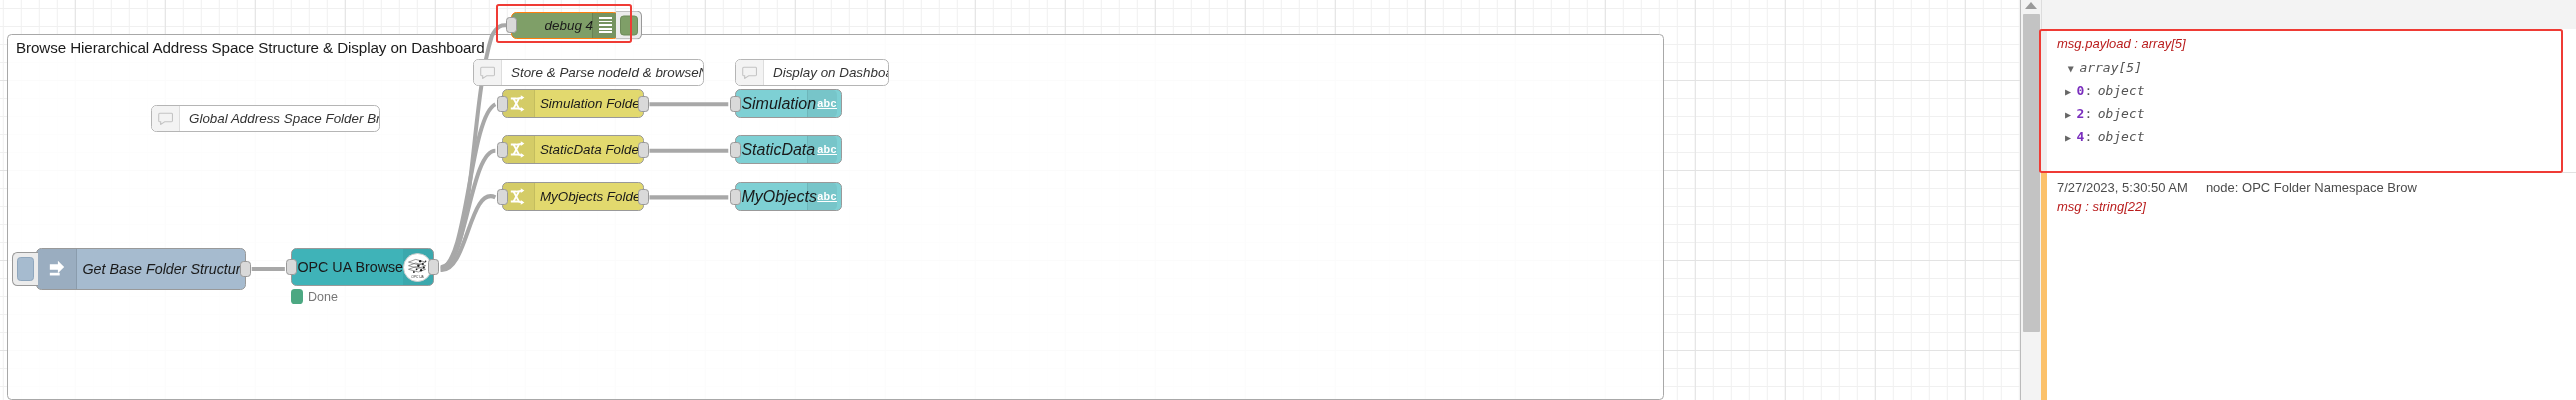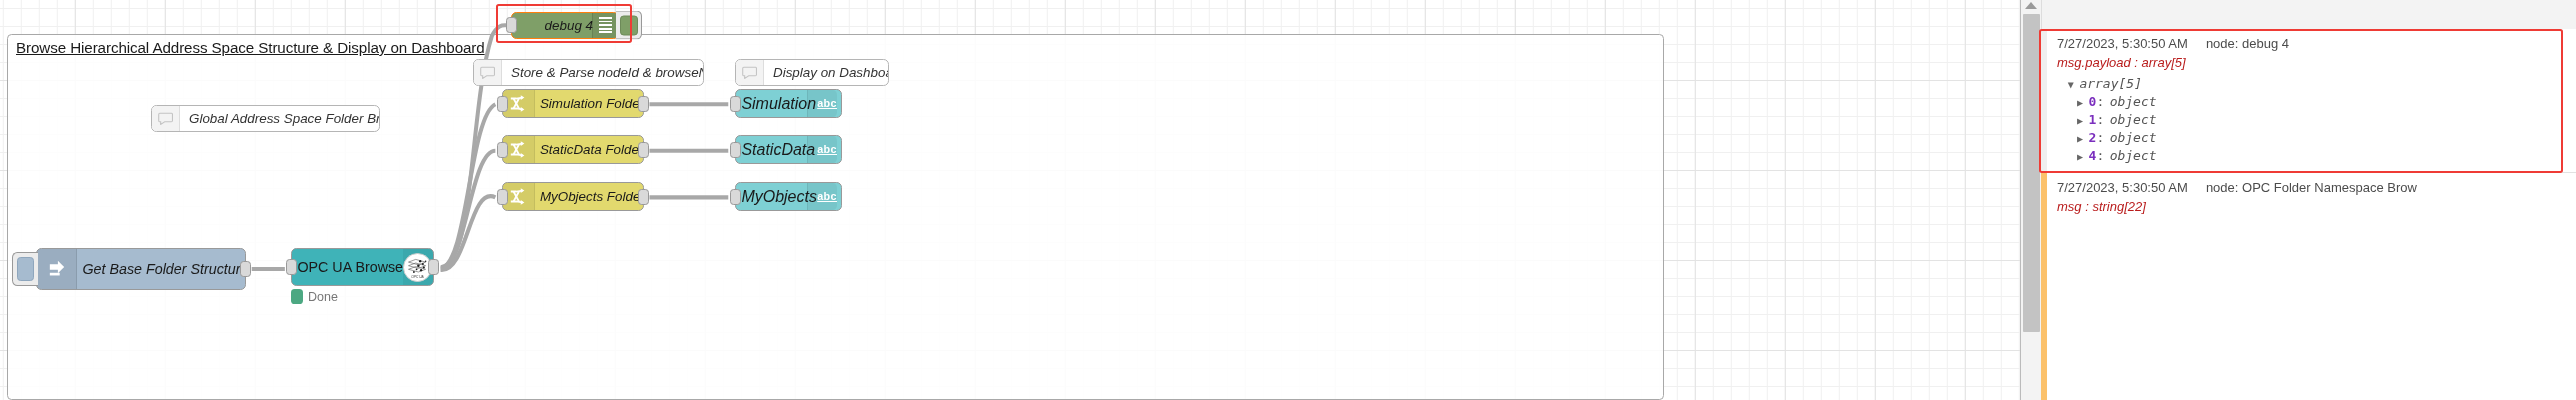--- a/index.html
+++ b/index.html
@@ -34,21 +34,20 @@
     border: 1.8px solid #a8a8a8;
     border-radius: 4.5px;
     background: rgba(255,255,255,0.86);
     box-sizing: border-box;
   }
   #group-label {
     position: absolute; left: 16px; top: 39px;
     font-size: 15.2px; color: #1a1a1a;
     letter-spacing: -0.1px;
     white-space: nowrap;
-    text-decoration: underline;
   }
 
   
   #wires { position: absolute; left: 0; top: 0; width: 2020px; height: 401px; pointer-events: none; }
   .wire { fill: none; stroke: #a8a8a8; stroke-width: 4.5; }
 
   
   .node {
     position: absolute;
     box-sizing: border-box;
@@ -277,29 +276,29 @@
   }
   .dbg-head .gap { display: inline-block; width: 10.8px; }
   .dbg-topic {
     font-size: 13px; color: #b91c1c;
     margin-bottom: 5.4px; white-space: nowrap; font-style: italic;
   }
   .dbg-tree {
     font-family: "DejaVu Sans Mono", monospace;
     font-size: 13px; font-style: italic;
     color: #555;
-    line-height: 17px;
+    line-height: 22px;
   }
   .tree-row { white-space: nowrap; }
   .tree-row .caret {
     display: inline-block; width: 11.6px; color: #666;
     font-style: normal; font-size: 10px;
   }
   .tree-row.root { margin-left: 10.8px; }
-  .tree-row.child { margin-left: 20px; }
+  .tree-row.child { margin-left: 8px; }
   .idx { color: #7b2fbe; font-style: normal; font-weight: bold; }
   .colon { color: #555; font-style: normal; }
   .val { font-style: italic; color: #555; margin-left: 5.4px; }
 </style>
 </head>
 <body>
 
 <div id="root">
 
   <div id="canvas">
@@ -490,37 +489,29 @@
   </div>
 
   <div id="sidebar">
 
     <div id="scroll-track">
       <span id="scroll-up"></span>
       <span id="scroll-thumb"></span>
     </div>
 
     <div class="dbg-msg" id="dbg-1">
-      <div class="dbg-head">
-        <span>7/27/2023, 5:30:50 AM</span>
-        <span class="gap"></span>
-        <span>node: debug 4</span>
-      </div>
       <div class="dbg-topic">msg.payload : array[5]</div>
       <div class="dbg-tree">
         <div class="tree-row root">
           <span class="caret">▼</span><span>array[5]</span>
         </div>
         <div class="tree-row child">
           <span class="caret">▶</span><span class="idx">0</span><span class="colon">:</span><span class="val">object</span>
         </div>
         <div class="tree-row child">
-          <span class="caret">▶</span><span class="idx">1</span><span class="colon">:</span><span class="val">object</span>
-        </div>
-        <div class="tree-row child">
           <span class="caret">▶</span><span class="idx">2</span><span class="colon">:</span><span class="val">object</span>
         </div>
         <div class="tree-row child">
           <span class="caret">▶</span><span class="idx">4</span><span class="colon">:</span><span class="val">object</span>
         </div>
       </div>
     </div>
 
     <div class="dbg-msg" id="dbg-2">
       <div class="dbg-head">

